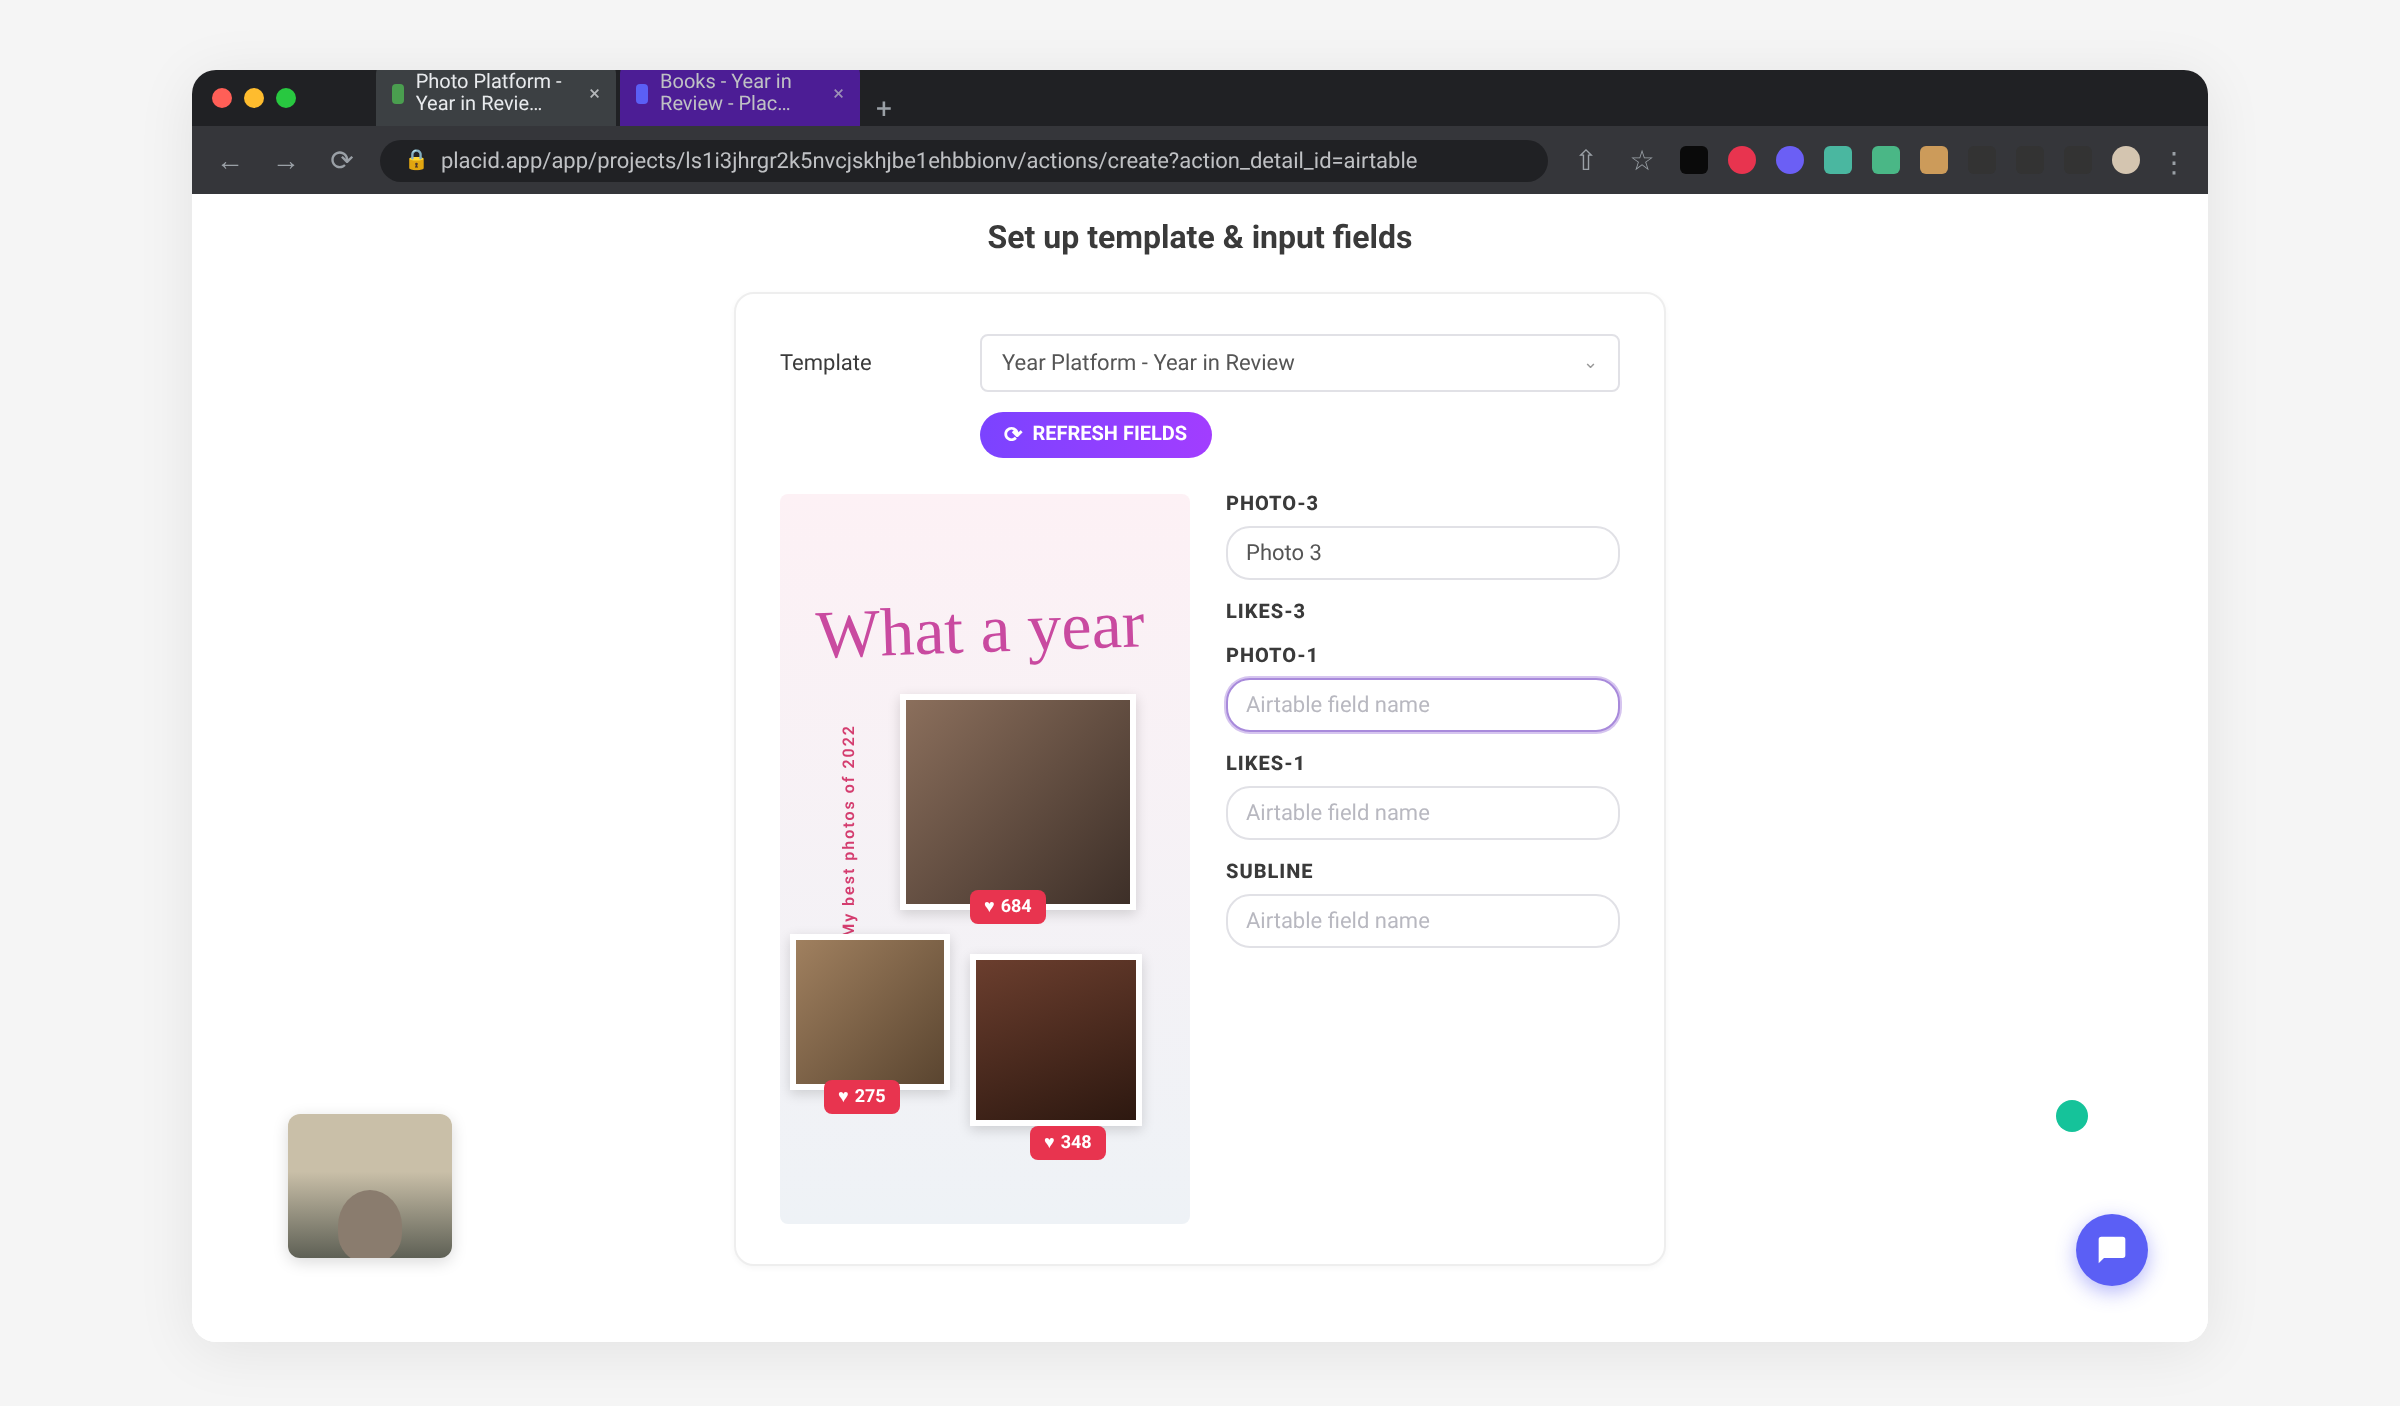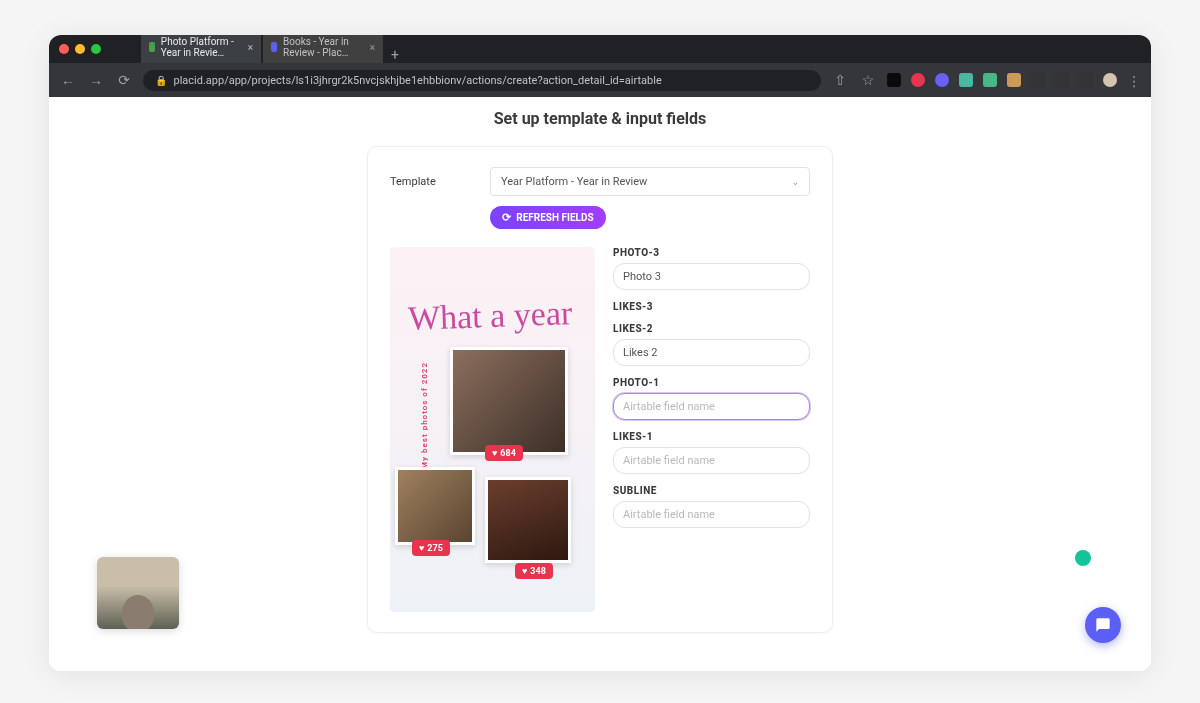--- a/index.html
+++ b/index.html
@@ -1,23 +1,23 @@
 <!DOCTYPE html>
 <html><head>
 <meta charset="utf-8">
 <style>
 * { margin:0; padding:0; box-sizing:border-box; font-family:-apple-system,BlinkMacSystemFont,"Segoe UI",Roboto,sans-serif; }
 body { background:#f5f5f5; display:flex; justify-content:center; align-items:flex-start; padding:35px 0; }
-.browser-window { width:1102px; background:#fff; border-radius:12px; overflow:hidden; box-shadow:0 4px 30px rgba(0,0,0,0.08); }
+.browser-window { width:1008px; background:#fff; border-radius:12px; overflow:hidden; box-shadow:0 4px 30px rgba(0,0,0,0.08); }
 .titlebar { height:28px; background:#202124; display:flex; align-items:center; padding:0 10px; }
 .traffic { display:flex; gap:6px; }
 .dot { width:10px; height:10px; border-radius:50%; }
 .dot.red{background:#ff5f57}.dot.yellow{background:#febc2e}.dot.green{background:#28c840}
 .tabs { display:flex; margin-left:40px; gap:2px; align-items:flex-end; height:100%; }
-.tab { background:#404040; color:#bfc1c4; font-size:10px; padding:5px 8px; border-radius:6px 6px 0 0; display:flex; align-items:center; gap:6px; width:120px; }
+.tab { background:#4c1d95; color:#bfc1c4; font-size:10px; padding:5px 8px; border-radius:6px 6px 0 0; display:flex; align-items:center; gap:6px; width:120px; }
 .tab.active{background:#3c4043;color:#e8eaed}
 .tab-favicon{width:10px;height:10px;border-radius:2px}
 .tab-close{margin-left:auto;font-size:10px;opacity:.7}
 .newtab{color:#9aa0a6;font-size:14px;padding:0 6px}
 .toolbar { height:34px; background:#35363a; display:flex; align-items:center; padding:0 10px; gap:10px; }
 .nav-btn{color:#9aa0a6;font-size:14px;width:18px;text-align:center}
 .urlbar{flex:1;background:#202124;border-radius:20px;padding:4px 12px;display:flex;align-items:center;gap:6px;color:#bfc1c4;font-size:11px}
 .lock{font-size:10px}
 .ext-icons{display:flex;gap:10px;align-items:center}
 .ext-icons span{width:14px;height:14px;border-radius:3px;display:inline-block}
@@ -150,21 +150,20 @@
             </div>
           <div class="like l3">
               <span>♥</span>
               <span>348</span>
             </div>
         </div>
 
         <div class="fields" id="fields-col">
             <div class="field"><div class="field-label">PHOTO-3</div><input value="Photo 3" style=""></div>
             <div class="field"><div class="field-label">LIKES-3</div></div>
-            <div class="field"><div class="field-label">LIKES-2</div><input value="Likes 2" style=""></div>
             <div class="field"><div class="field-label">PHOTO-1</div><input placeholder="Airtable field name" class="focused" style=""></div>
             <div class="field"><div class="field-label">LIKES-1</div><input placeholder="Airtable field name" style=""></div>
             <div class="field"><div class="field-label">SUBLINE</div><input placeholder="Airtable field name" style=""></div>
           </div>
       </div>
     </div>
 
     <div class="webcam"></div>
     <div class="grammarly"></div>
     <div class="chat">

